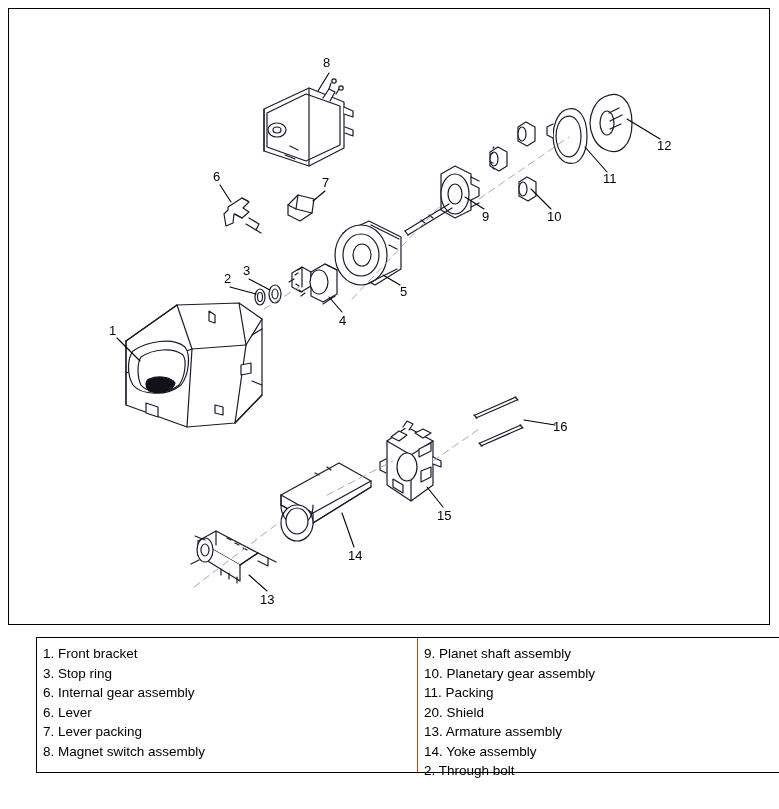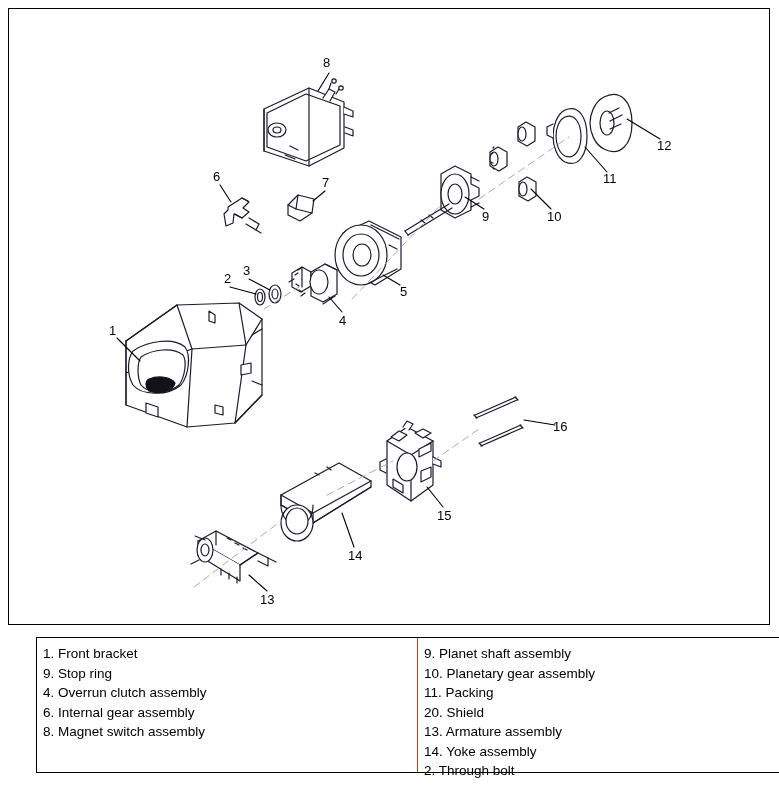--- a/index.html
+++ b/index.html
@@ -299,23 +299,24 @@
         <text class="callout-label" x="339" y="551">14</text>
         <text class="callout-label" x="428" y="511">15</text>
         <text class="callout-label" x="544" y="422">16</text>
       </g>
     </svg>
   </div>
 
   <div class="legend">
     <div class="legend-col left">
       <div class="legend-item">1. Front bracket</div>
-      <div class="legend-item">9. Stop ring</div>
-      <div class="legend-item">4. Overrun clutch assembly</div>
+      <div class="legend-item">3. Stop ring</div>
       <div class="legend-item">6. Internal gear assembly</div>
+      <div class="legend-item">6. Lever</div>
+      <div class="legend-item">7. Lever packing</div>
       <div class="legend-item">8. Magnet switch assembly</div>
     </div>
     <div class="legend-col right">
       <div class="legend-item">9. Planet shaft assembly</div>
       <div class="legend-item">10. Planetary gear assembly</div>
       <div class="legend-item">11. Packing</div>
       <div class="legend-item">20. Shield</div>
       <div class="legend-item">13. Armature assembly</div>
       <div class="legend-item">14. Yoke assembly</div>
       <div class="legend-item">2. Through bolt</div>

